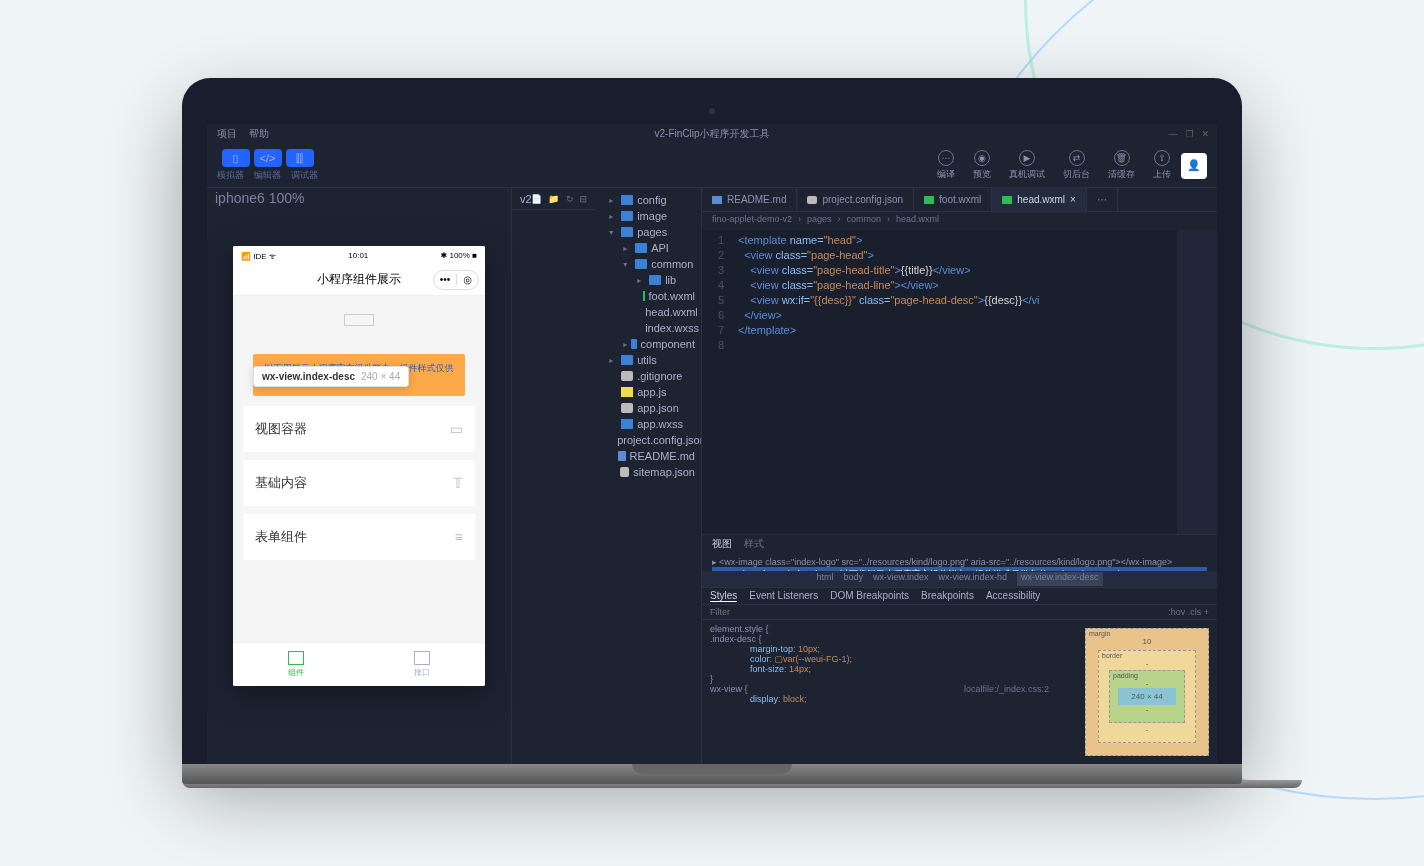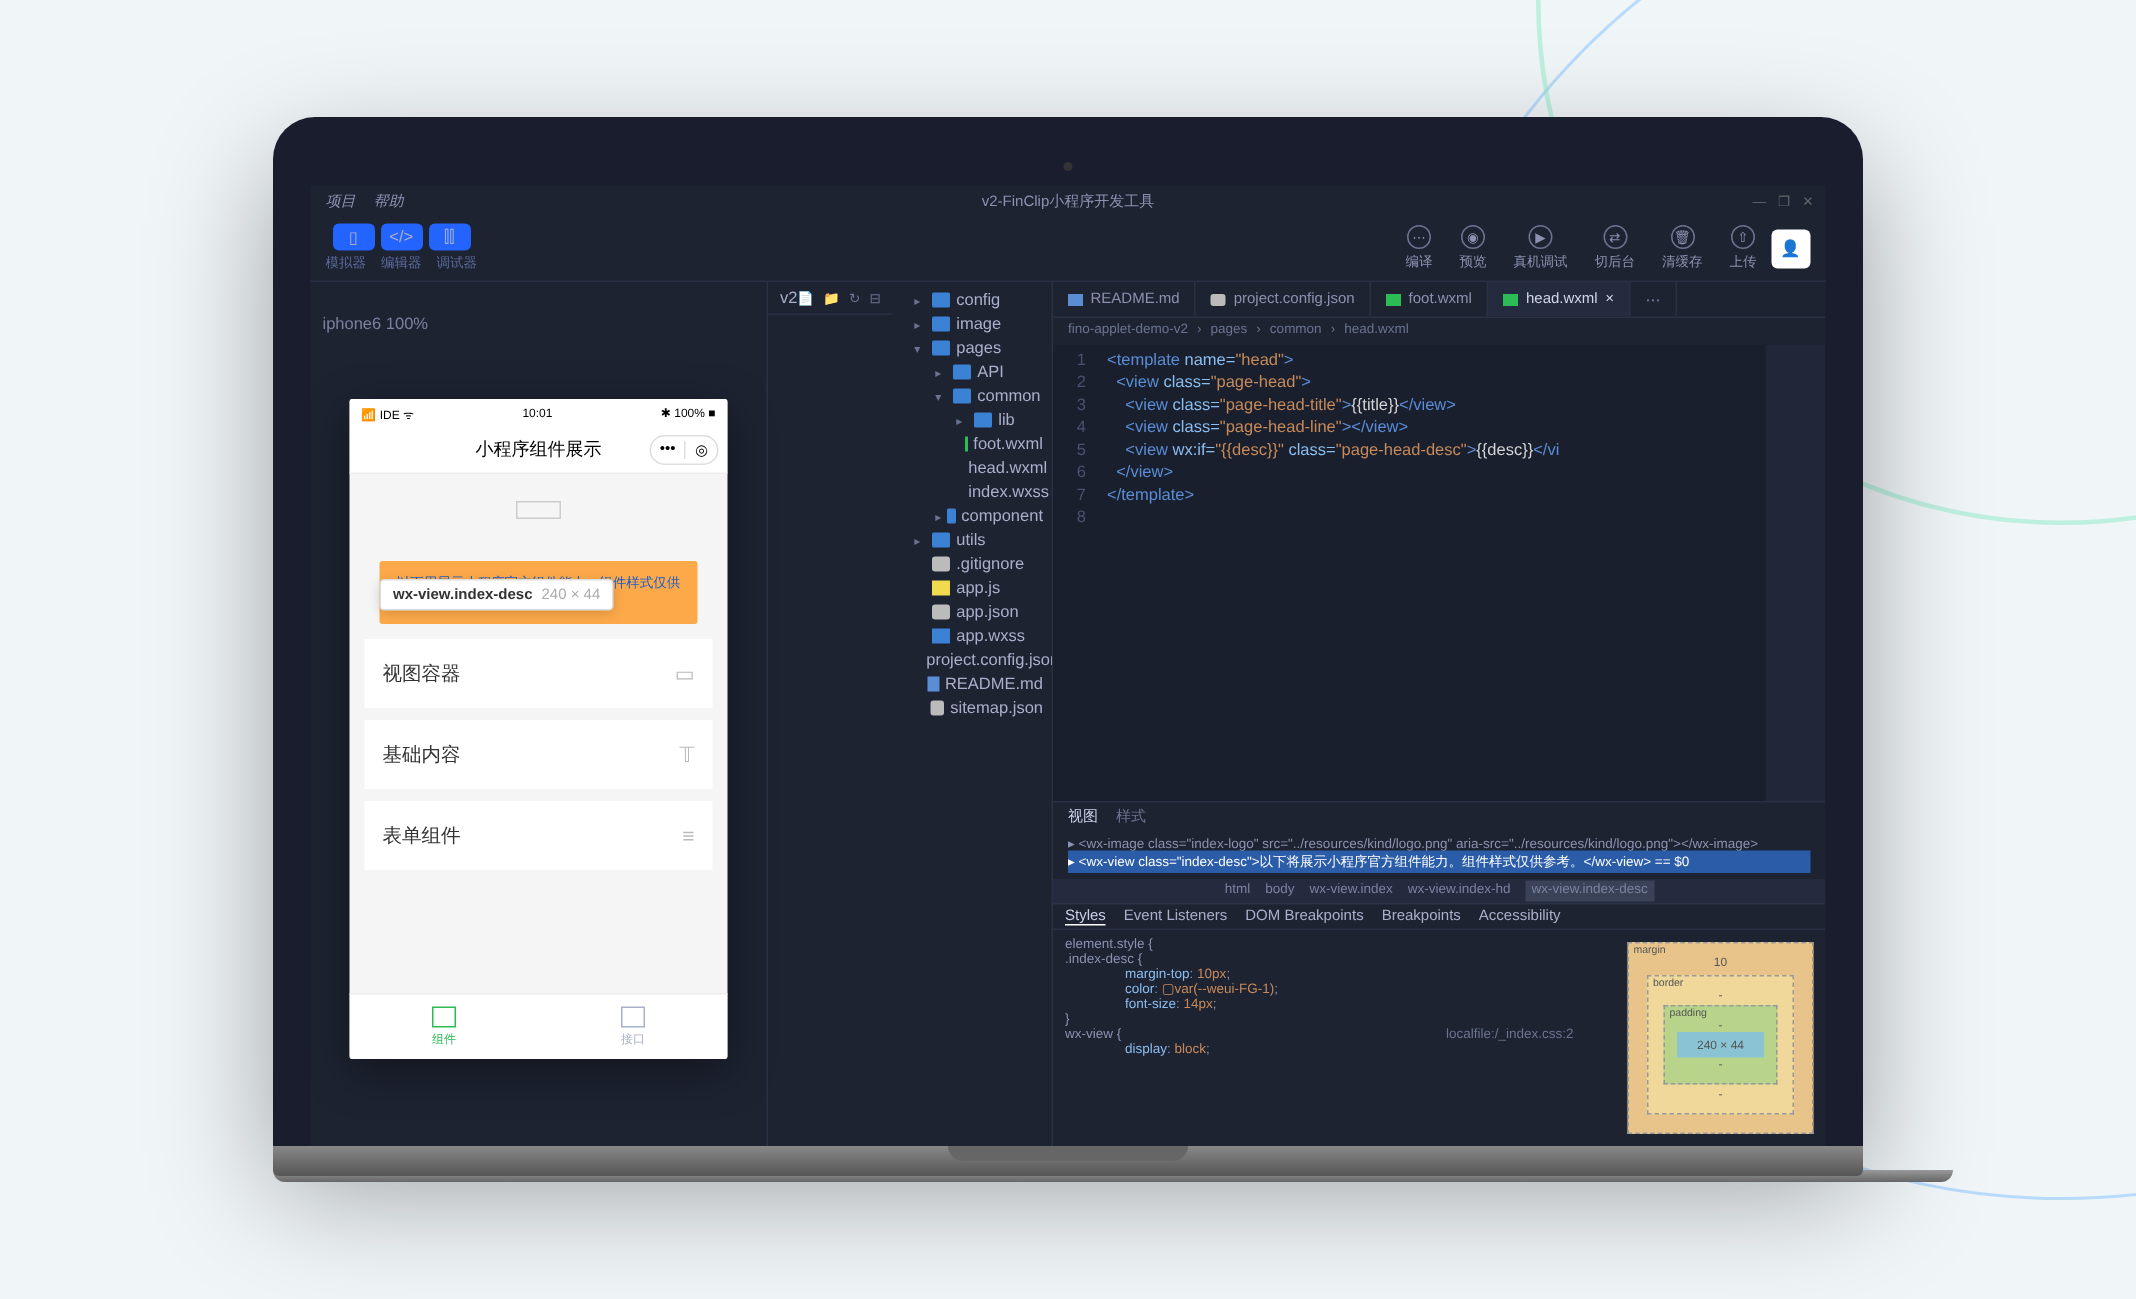--- a/index.html
+++ b/index.html
@@ -9,35 +9,35 @@
 .curve2 { width:700px; height:700px; border:3px solid rgba(140,235,200,0.5); right:-300px; top:-350px; }
 .laptop { width:1060px; position:relative; }
 .bezel { background:#1a1d2e; border-radius:28px 28px 0 0; padding:30px 25px 0 25px; box-shadow:0 30px 80px rgba(0,0,0,.35); }
 .camera { width:6px; height:6px; background:#333; border-radius:50%; margin:0 auto 10px; }
 .screen { background:#1e2332; height:640px; display:flex; flex-direction:column; font-size:11px; color:#a8b0cc; }
 .base { height:20px; background:linear-gradient(#888,#555); border-radius:0 0 4px 4px; position:relative; }
 .base::after { content:""; position:absolute; left:50%; transform:translateX(-50%); top:0; width:160px; height:10px; background:#666; border-radius:0 0 12px 12px; }
 .foot { height:8px; width:1120px; background:linear-gradient(#999,#666); margin:-4px auto 0; border-radius:0 0 60px 60px; }
 
 .titlebar { height:20px; display:flex; align-items:center; justify-content:center; position:relative; font-size:10px; color:#8a92b0; }
-.titlebar .menu { position:absolute; left:10px; display:flex; gap:12px;font-style:italic; }
+.titlebar .menu { position:absolute; left:10px; display:flex; gap:12px; }
 .titlebar .winbtns { position:absolute; right:8px; display:flex; gap:8px; font-size:9px; color:#666; }
 
 .toolbar { height:44px; display:flex; align-items:center; padding:0 10px; border-bottom:1px solid #2a3145; }
 .tb-left { display:flex; gap:6px; }
 .tb-btn { background:#2364ff; border-radius:4px; width:28px; height:18px; display:flex; align-items:center; justify-content:center; }
 .tb-right { margin-left:auto; display:flex; gap:18px; }
 .tb-ico { display:flex; flex-direction:column; align-items:center; font-size:9px; color:#8a92b0; gap:2px; }
 .tb-ico .ic { width:16px; height:16px; border:1px solid #6a7490; border-radius:50%; display:flex; align-items:center; justify-content:center; font-size:9px; }
 .avatar { width:26px; height:26px; background:#fff; border-radius:4px; margin-left:10px; display:flex; align-items:center; justify-content:center; }
 
 .main { flex:1; display:flex; overflow:hidden; }
 
 .sim-pane { width:305px; display:flex; flex-direction:column; border-right:1px solid #2a3145; }
-.sim-hdr { height:18px; font-size:11px; padding:2px 8px; color:#7a82a0;margin-top:20px; }
+.sim-hdr { height:18px; font-size:14px; padding:2px 8px; color:#7a82a0; }
 .sim-stage { flex:1; display:flex; align-items:flex-start; justify-content:center; padding:40px 0; }
 .phone { width:252px; height:440px; background:#f5f5f5; border-radius:2px; display:flex; flex-direction:column; overflow:hidden; box-shadow:0 8px 30px rgba(0,0,0,.4); position:relative; }
 .ph-status { height:18px; background:#fff; display:flex; align-items:center; justify-content:space-between; padding:0 8px; font-size:8px; color:#000; }
 .ph-nav { height:32px; background:#fff; display:flex; align-items:center; justify-content:center; font-size:12px; color:#000; position:relative; border-bottom:1px solid #eee; }
 .ph-caps { position:absolute; right:6px; display:flex; align-items:center; border:1px solid #ddd; border-radius:12px; height:20px; }
 .ph-caps span { padding:0 6px; font-size:10px; }
 .ph-body { flex:1; padding:10px; position:relative; }
 .ph-icon-top { width:30px; height:12px; border:1px solid #ccc; margin:8px auto 4px; }
 .tooltip { position:absolute; top:70px; left:20px; background:#fff; border:1px solid #ddd; box-shadow:0 2px 8px rgba(0,0,0,.15); padding:4px 8px; font-size:10px; color:#333; border-radius:3px; z-index:2; }
 .tooltip .dim { color:#aaa; margin-left:6px; }
@@ -376,20 +376,24 @@
                 <span>wx-view.index-hd</span>
                 <span class="on">wx-view.index-desc</span>
               </div>
       <div class="style-tabs" id="stabs">
                 <span class="on">Styles</span>
                 <span>Event Listeners</span>
                 <span>DOM Breakpoints</span>
                 <span>Breakpoints</span>
                 <span>Accessibility</span>
               </div>
+      <div class="filter-row">
+       <input placeholder="Filter" style="">
+       <span>:hov .cls +</span>
+      </div>
       <div class="style-body">
        <div class="style-rules" id="rules">
                   <div><span>element.style {</span><span style="float:right;color:#6a7490"></span></div>
                   <div><span>.index-desc {</span><span style="float:right;color:#6a7490">
                       <style></span></style>
                     </span></div>
                   <div>&nbsp;&nbsp;<span class="st-prop">margin-top</span>: <span class="st-val">10px</span>;</div>
                   <div>&nbsp;&nbsp;<span class="st-prop">color</span>: <span class="st-val">▢var(--weui-FG-1)</span>;</div>
                   <div>&nbsp;&nbsp;<span class="st-prop">font-size</span>: <span class="st-val">14px</span>;</div>
                   <div>}</div>

